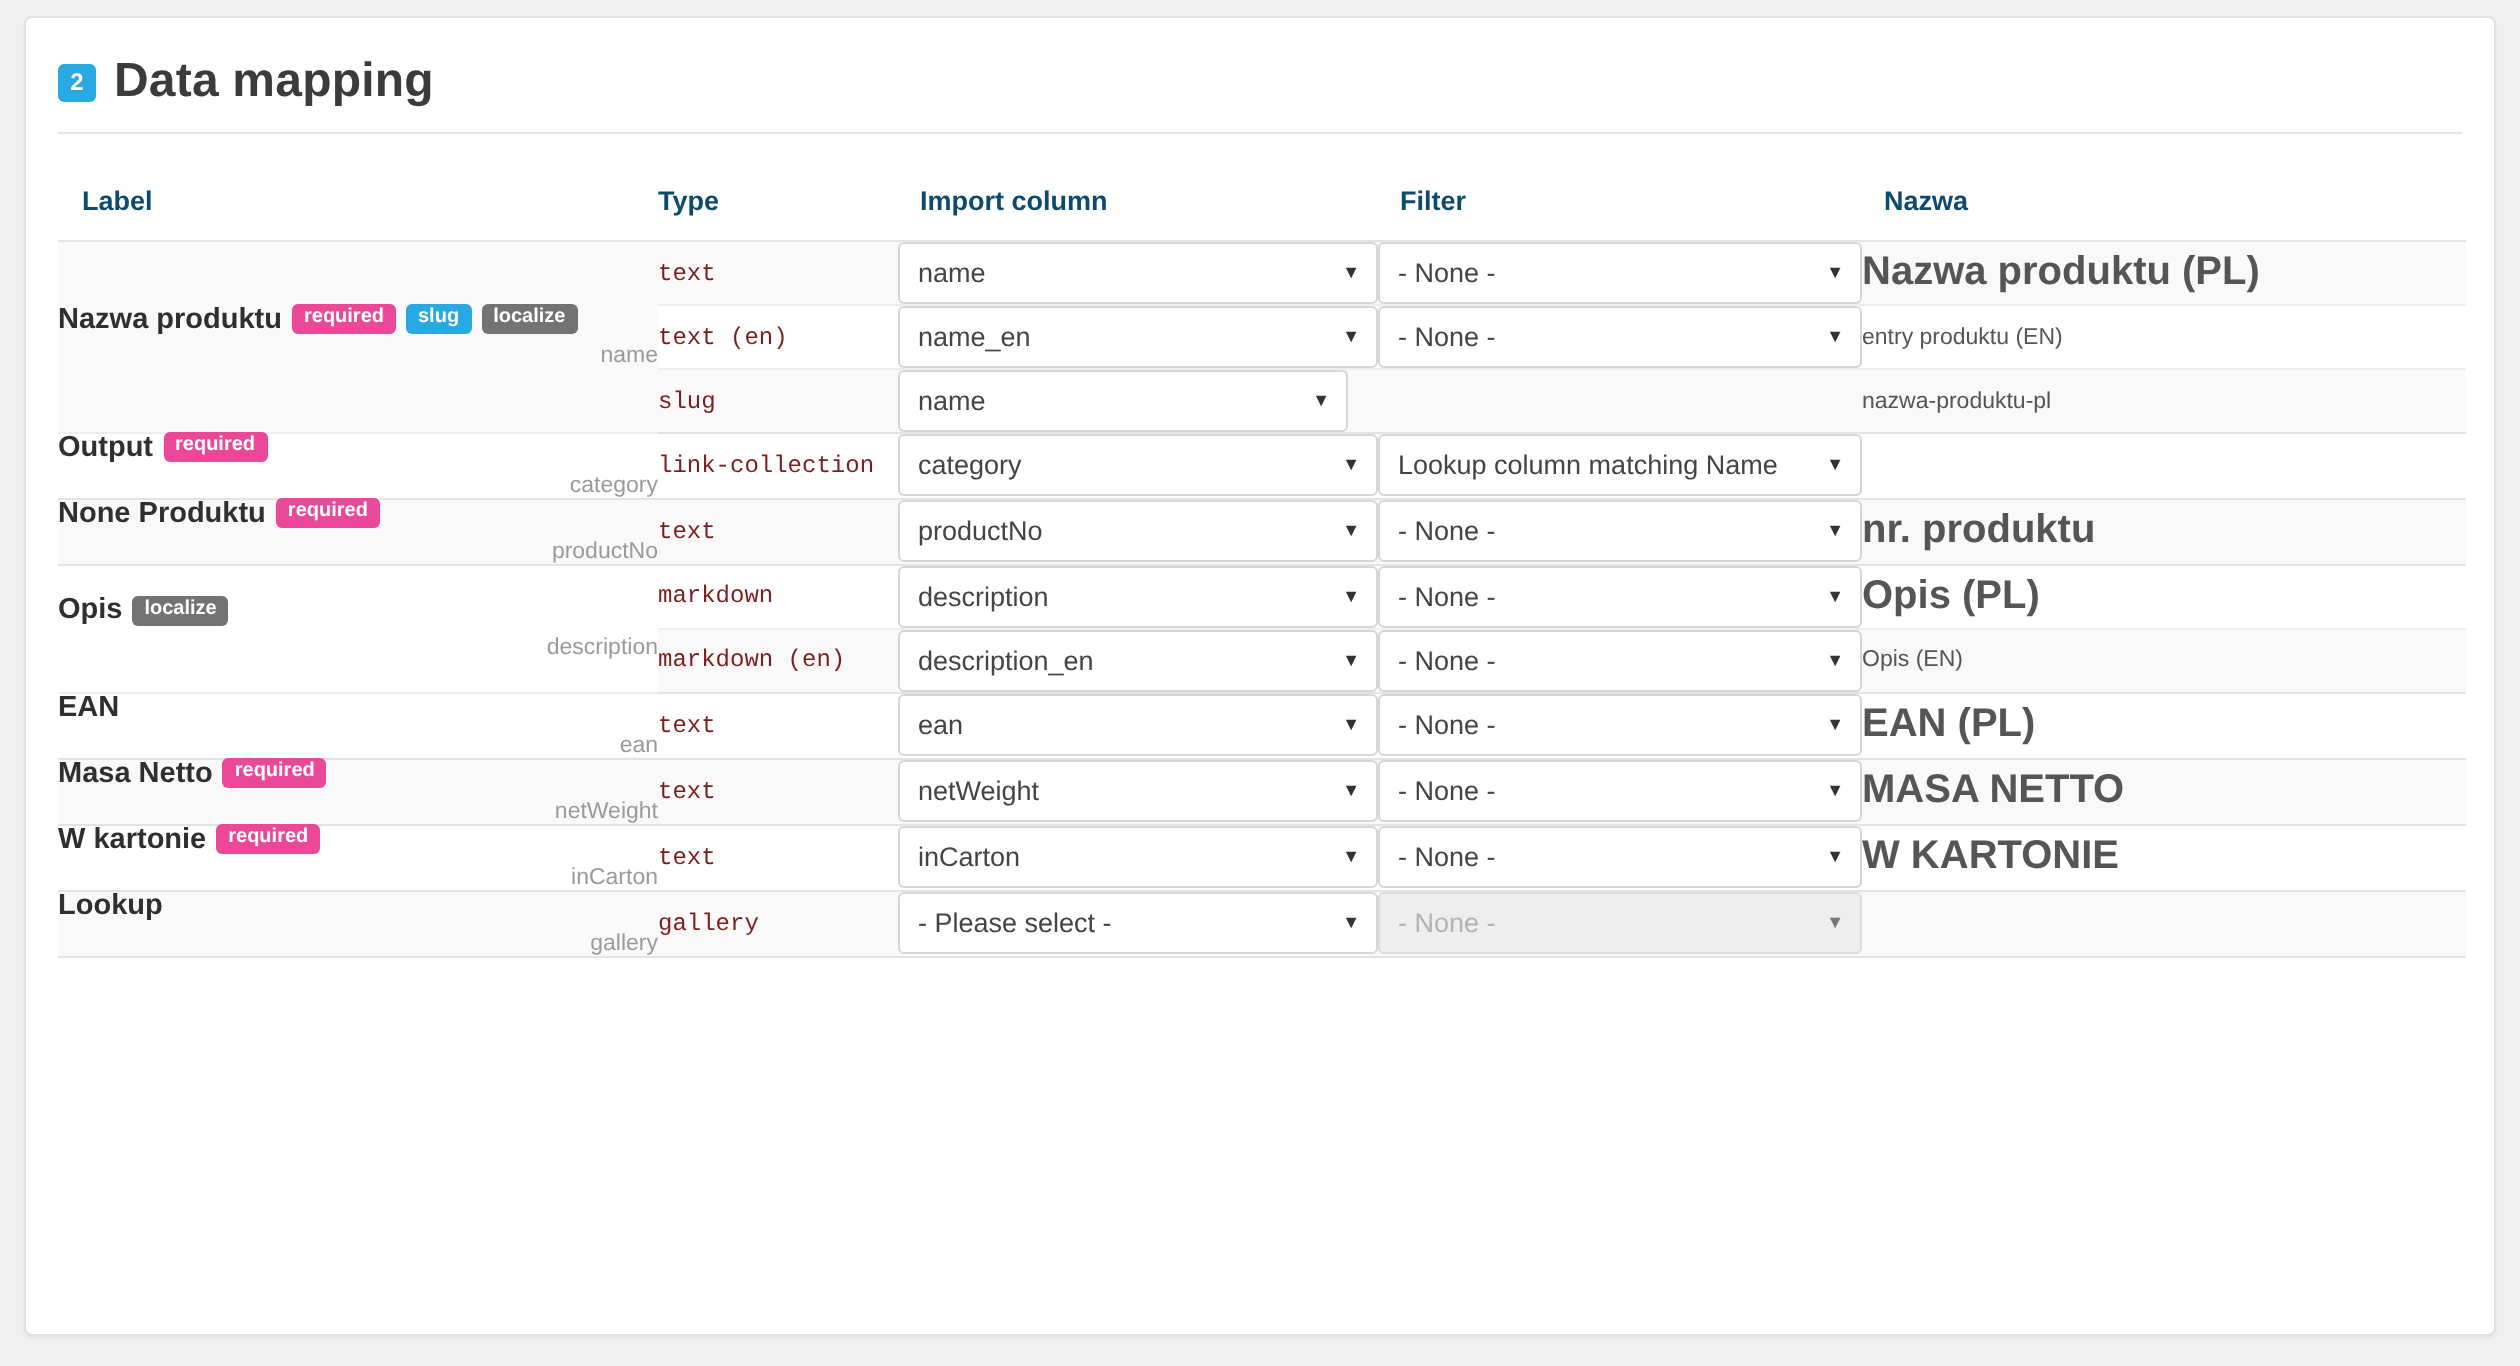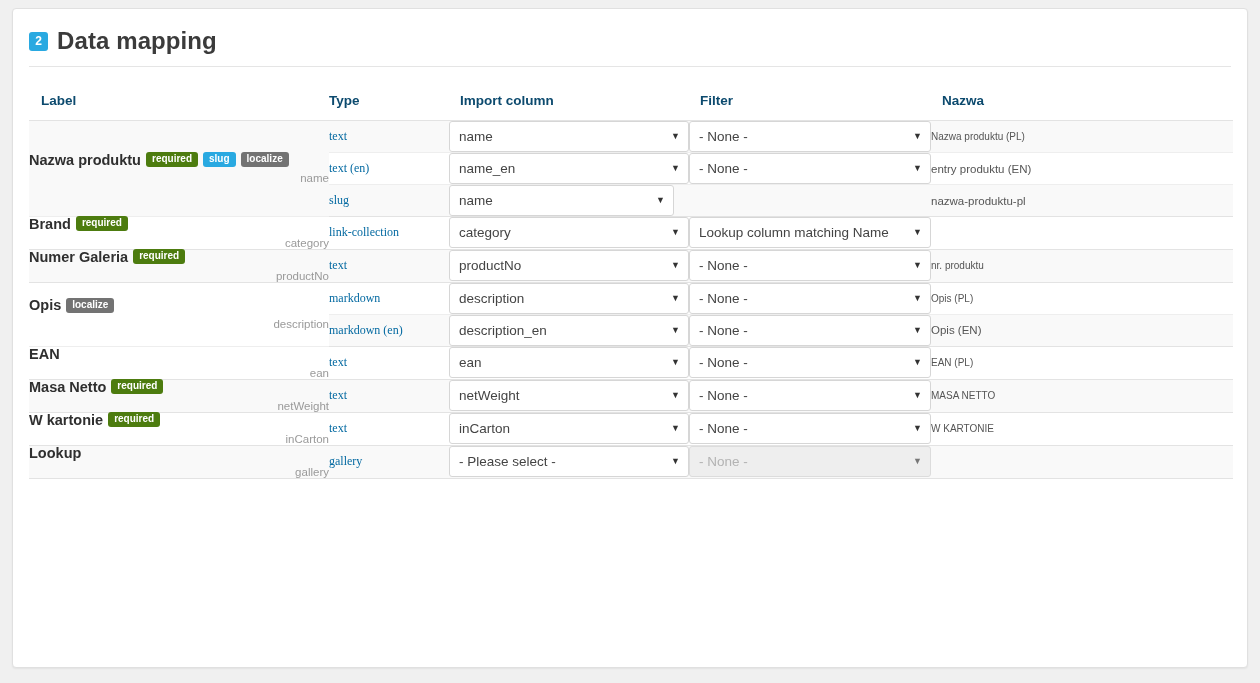--- a/index.html
+++ b/index.html
@@ -130,29 +130,29 @@
     display: inline-block;
     font-size: 10px;
     font-weight: bold;
     color: #ffffff;
     padding: 2px 6px 3px 6px;
     border-radius: 3px;
     line-height: 1;
     position: relative;
     top: -1px;
   }
-  .tag-required { background: #4d7c0f; }
+  .tag-required { background: #ec4899; }
   .tag-slug     { background: #29a9e1; }
   .tag-localize { background: #737373; }
 
   
   .type-cell {
-    font-family: Liberation Serif, serif;
+    font-family: Liberation Mono, monospace;
     font-size: 12px;
-    color: #0369a1;
+    color: #7f1d1d;
     padding: 13px 0 13px 13px;
     white-space: nowrap;
   }
 
   
   .sel-cell { padding: 9px 10px 9px 11px; }
 
   .sel {
     position: relative;
     display: block;
@@ -183,21 +183,21 @@
     color: #b3b3b3;
     border-color: #dcdcdc;
   }
   .sel.disabled .caret { color: #777777; }
 
   
   .out-cell {
     padding: 10px 10px 10px 11px;
     color: #555555;
   }
-  .out-lg { font-size: 10px; color: #555555; }
+  .out-lg { font-size: 20px; color: #555555; font-weight: bold; }
   .out-sm { font-size: 11.5px; color: #555555; }
 </style>
 </head>
 <body>
 
 <div class="panel">
 
   <div class="panel-head">
     <div class="head-row">
       <span class="step-badge">2</span>
@@ -256,38 +256,38 @@
           <td class="type-cell">slug</td>
           <td class="sel-cell">
             <div class="sel narrow"><span>name</span><span class="caret">▼</span></div>
           </td>
           <td class="sel-cell"></td>
           <td class="out-cell out-sm">nazwa-produktu-pl</td>
         </tr>
         <tr class="white group-end">
           <td rowspan="1" class="label-cell lab-white">
             <div class="label-title-row">
-              <span class="label-title">Brand</span>
+              <span class="label-title">Output</span>
               <span class="tag tag-required">required</span>
             </div>
             <div class="label-sub">category</div>
           </td>
           <td class="type-cell">link-collection</td>
           <td class="sel-cell">
             <div class="sel"><span>category</span><span class="caret">▼</span></div>
           </td>
           <td class="sel-cell">
             <div class="sel"><span>Lookup column matching Name</span><span class="caret">▼</span></div>
           </td>
           <td class="out-cell out-lg"></td>
         </tr>
         <tr class="alt group-end">
           <td rowspan="1" class="label-cell lab-alt">
             <div class="label-title-row">
-              <span class="label-title">Numer Galeria</span>
+              <span class="label-title">None Produktu</span>
               <span class="tag tag-required">required</span>
             </div>
             <div class="label-sub">productNo</div>
           </td>
           <td class="type-cell">text</td>
           <td class="sel-cell">
             <div class="sel"><span>productNo</span><span class="caret">▼</span></div>
           </td>
           <td class="sel-cell">
             <div class="sel"><span>- None -</span><span class="caret">▼</span></div>

